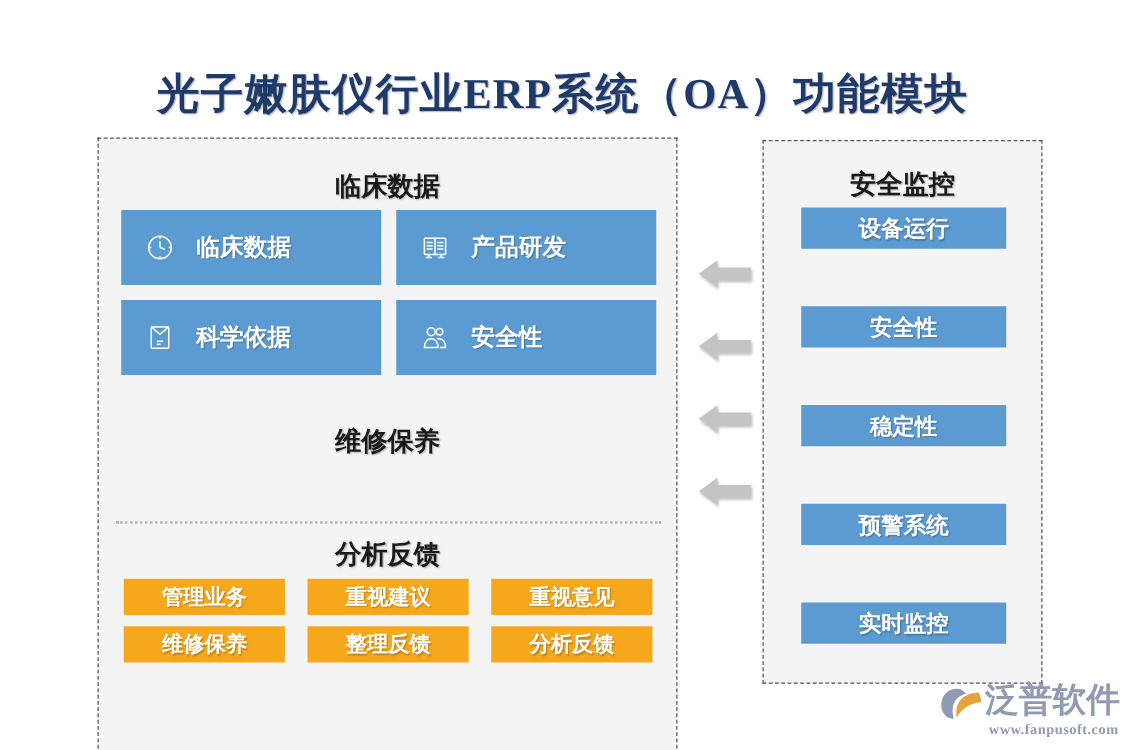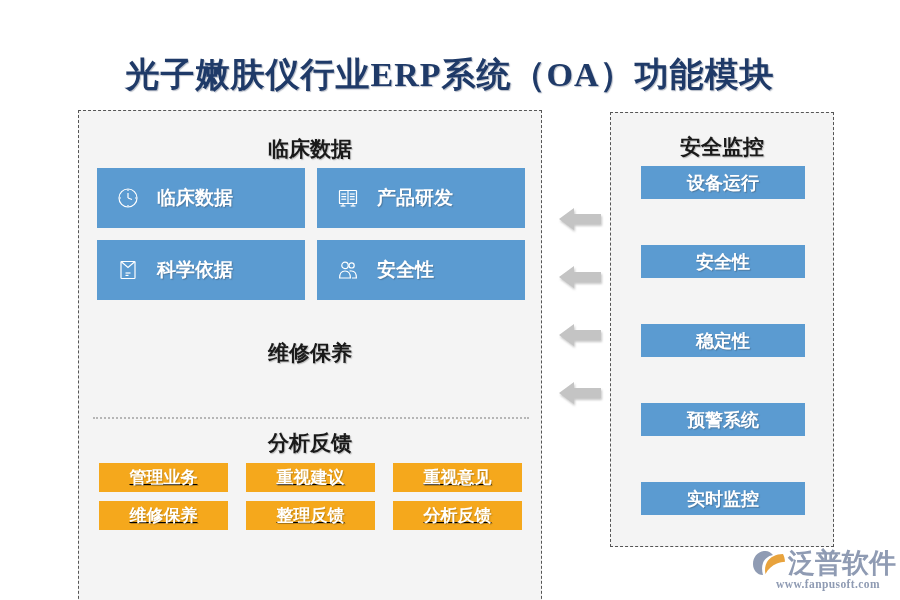--- a/index.html
+++ b/index.html
@@ -154,21 +154,20 @@
     left: 0; top: 318px; width: 100%;
   }
   .feedback-grid {
     position: absolute;
     left: 20px;
     top: 352px;
     width: 424px;
     display: flex;
     flex-wrap: wrap;
     gap: 9px 18px;
-    text-decoration: underline;
   }
   .orange-chip {
     width: 129px;
     height: 29px;
     background: #f5a81c;
     display: flex;
     align-items: center;
     justify-content: center;
     color: #ffffff;
     font-size: 17px;
@@ -240,27 +239,27 @@
     width: 34px;
     height: 28px;
     flex: 0 0 34px;
   }
   .logo-text {
     margin-left: 2px;
     font-size: 27px;
     font-weight: 700;
     color: #8f9bb3;
     letter-spacing: 0px;
-    font-family: Liberation Serif, serif;
+    font-family: Liberation Mono, monospace;
     line-height: 1;
     white-space: nowrap;
   }
   .logo-url {
     margin-top: 1px;
-    margin-left: 24px;
+    margin-left: 39px;
     font-size: 11.5px;
     font-weight: 700;
     color: #8f9bb3;
     letter-spacing: 0.4px;
     font-family: "Liberation Serif", "DejaVu Serif", serif;
     white-space: nowrap;
   }
 </style>
 </head>
 <body>

